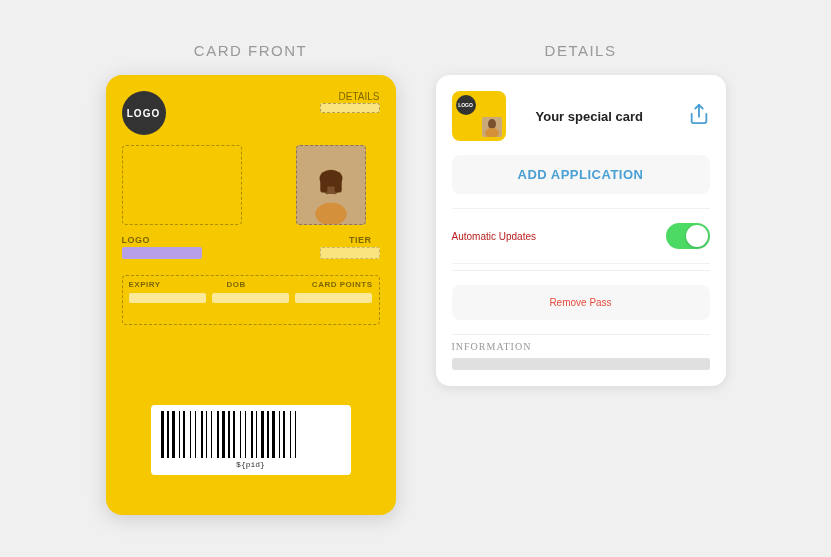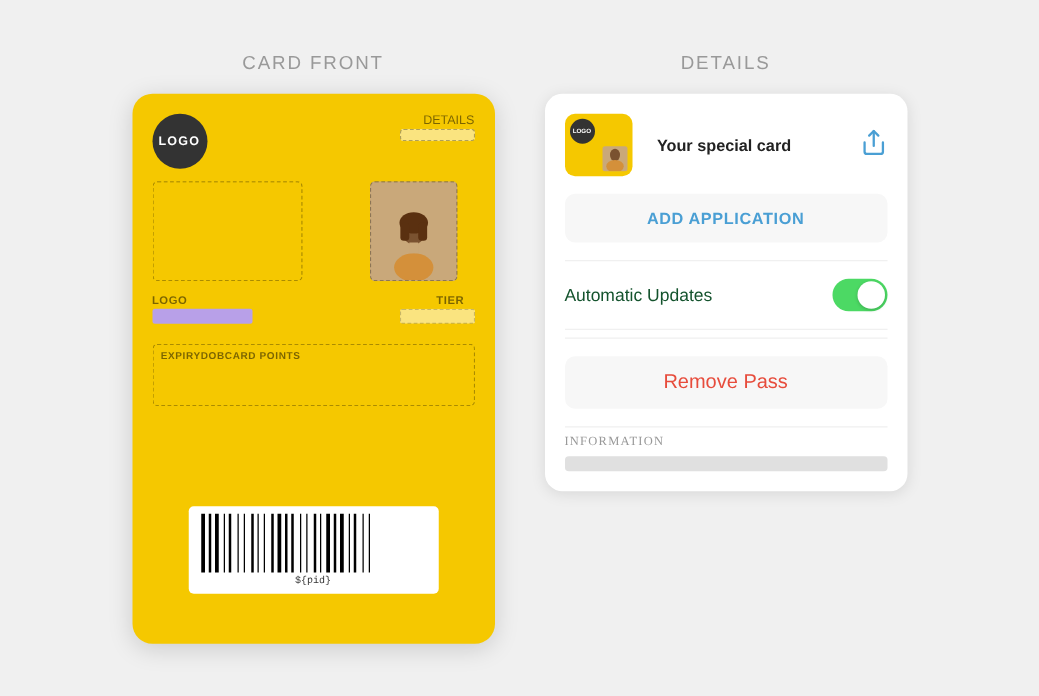--- a/index.html
+++ b/index.html
@@ -140,20 +140,21 @@
     }
     .card-bottom-area {
       position: absolute;
       top: 200px;
       left: 16px;
       right: 16px;
       height: 50px;
       border: 1px dashed rgba(0,0,0,0.3);
       border-radius: 4px;
       display: flex;
+      flex-direction: column;
       padding: 4px 6px;
       gap: 4px;
     }
     .card-bottom-labels {
       display: flex;
       justify-content: space-between;
     }
     .card-bottom-label {
       font-size: 8px;
       color: rgba(0,0,0,0.5);
@@ -294,22 +295,22 @@
       background: #f0f0f0;
       margin: 6px 0;
     }
     .toggle-row {
       display: flex;
       align-items: center;
       justify-content: space-between;
       padding: 8px 0;
     }
     .toggle-label {
-      font-size: 14px;
-      color: #14532d;
+      font-size: 10px;
+      color: #b91c1c;
     }
     .toggle {
       width: 44px;
       height: 26px;
       background: #4cd964;
       border-radius: 13px;
       position: relative;
       cursor: pointer;
     }
     .toggle-knob {
@@ -322,21 +323,21 @@
       right: 2px;
       box-shadow: 0 1px 3px rgba(0,0,0,0.2);
     }
     .remove-pass-btn {
       width: 100%;
       padding: 12px;
       background: #f7f7f7;
       border: none;
       border-radius: 8px;
       color: #e74c3c;
-      font-size: 16px;
+      font-size: 10px;
       font-weight: 500;
       text-align: center;
       cursor: pointer;
       margin: 8px 0;
     }
     .info-section {
       margin-top: 6px;
     }
     .info-label {
       font-size: 10px;
@@ -460,21 +461,21 @@
         <div class="barcode-id">${pid}</div>
       </div>
     </div>
   </div>
 
   <div class="right-panel">
     <div class="section-title">DETAILS</div>
     <div class="details-card">
       
       <div class="details-header">
-        <div style="display:flex; align-items:center; gap:10px;">
+        <div style="display:flex; align-items:center; gap:20px;">
           <div class="details-card-thumb">
             <div class="details-thumb-logo">
               <span>LOGO</span>
             </div>
             <div class="details-thumb-avatar">
               <svg width="20" height="20" viewBox="0 0 20 20">
                 <ellipse cx="10" cy="7" rx="4" ry="5" fill="#7a5230"></ellipse>
                 <ellipse cx="10" cy="16" rx="7" ry="5" fill="#d4903a"></ellipse>
               </svg>
             </div>

